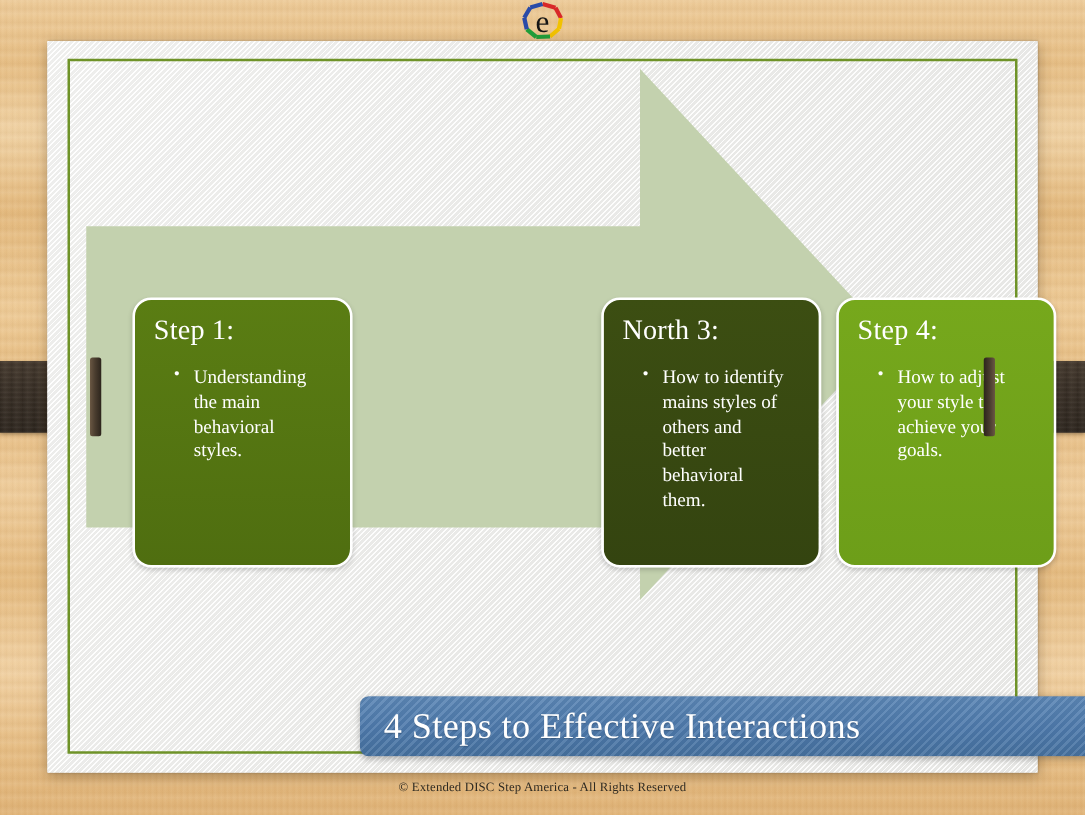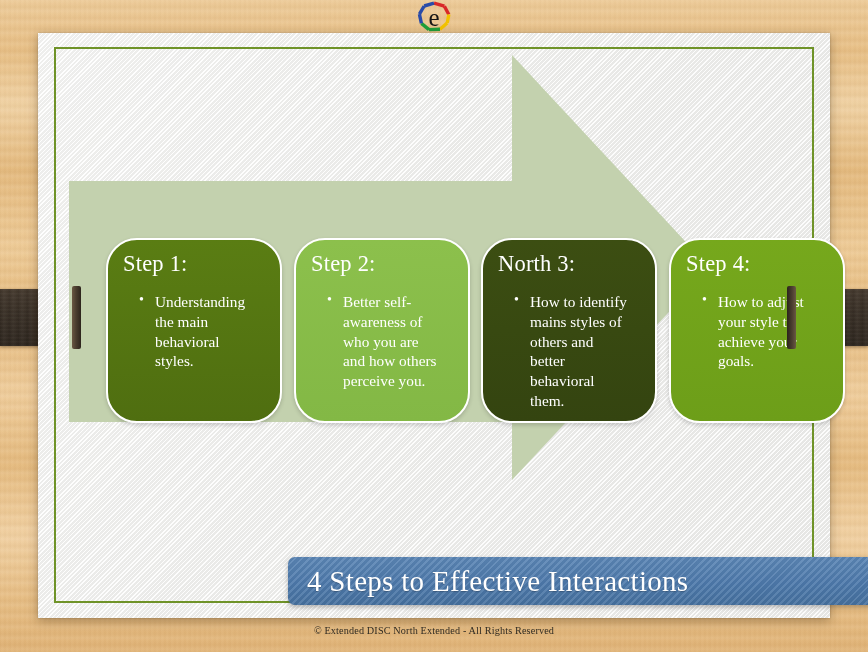--- a/index.html
+++ b/index.html
@@ -106,22 +106,22 @@
     left: 0; top: 0; width: 792px; height: 585px;
     overflow: hidden;
   }
   #arrow-svg { position: absolute; left: 0; top: 0; }
 
   
   .step-box {
     position: absolute;
     top: 205px;
     width: 176px;
-    height: 185px;
-    border-radius: 31px;
+    height: 216px;
+    border-radius: 15px;
     border: 2.5px solid #ffffff;
     box-sizing: border-box;
     color: #ffffff;
     padding: 10px 12px 8px 14px;
     box-shadow: 0 2px 4px rgba(0,0,0,0.18);
   }
   .step-title {
     font-size: 22.5px;
     line-height: 1.08;
     margin: 2px 0 5px 1px;
@@ -239,26 +239,20 @@
 
     <div id="slide-inner-border"></div>
 
     <div class="step-box" id="step-1">
       <div class="step-title">Step 1:</div>
       <ul class="step-list">
         <li>Understanding the main behavioral styles.</li>
       </ul>
     </div>
 
-    <div class="step-box" id="step-2">
-      <div class="step-title">Step 2:</div>
-      <ul class="step-list">
-        <li>Better self-awareness of who you are and how others perceive you.</li>
-      </ul>
-    </div>
 
     <div class="step-box" id="step-3">
       <div class="step-title">North 3:</div>
       <ul class="step-list">
         <li>How to identify mains styles of others and better behavioral them.</li>
       </ul>
     </div>
 
     <div class="step-box" id="step-4">
       <div class="step-title">Step 4:</div>
@@ -269,15 +263,15 @@
 
   </div>
 
   <div class="strap-cap left"></div>
   <div class="strap-cap right"></div>
 
   <div id="title-banner">
     <div id="title-text">4 Steps to Effective Interactions</div>
   </div>
 
-  <div id="footer">© Extended DISC North Extended  - All Rights Reserved</div>
+  <div id="footer">© Extended DISC Step America  - All Rights Reserved</div>
 
 </div>
 
 </body></html>

